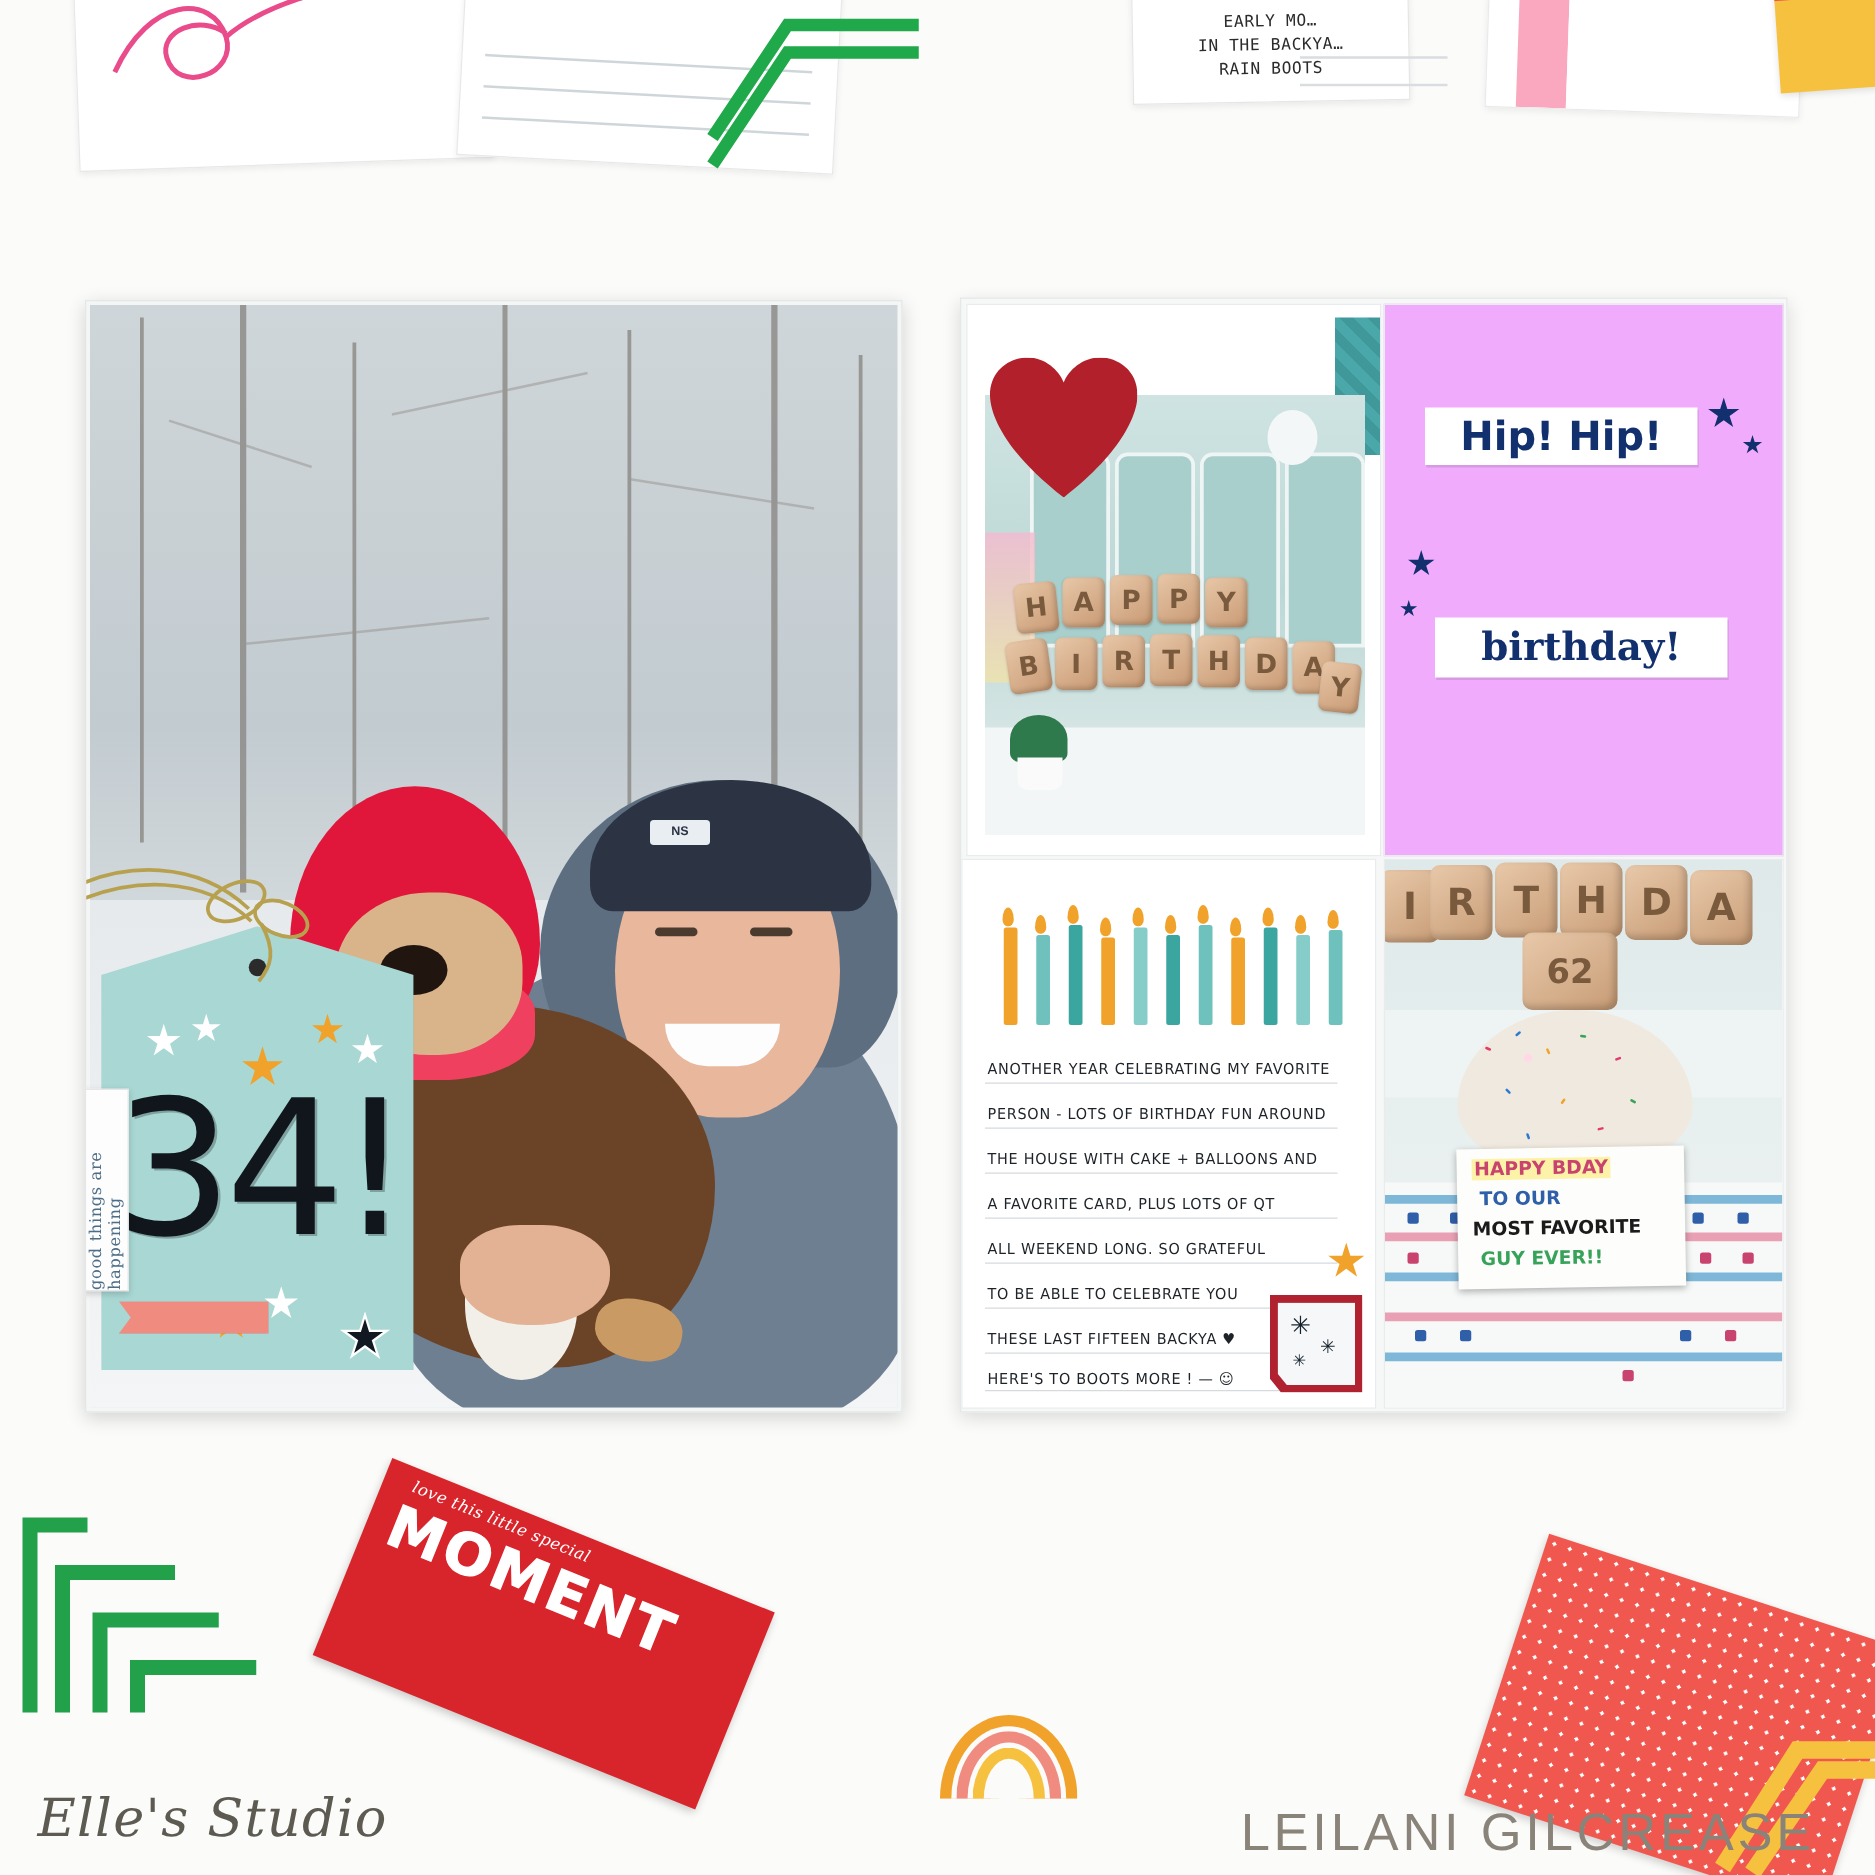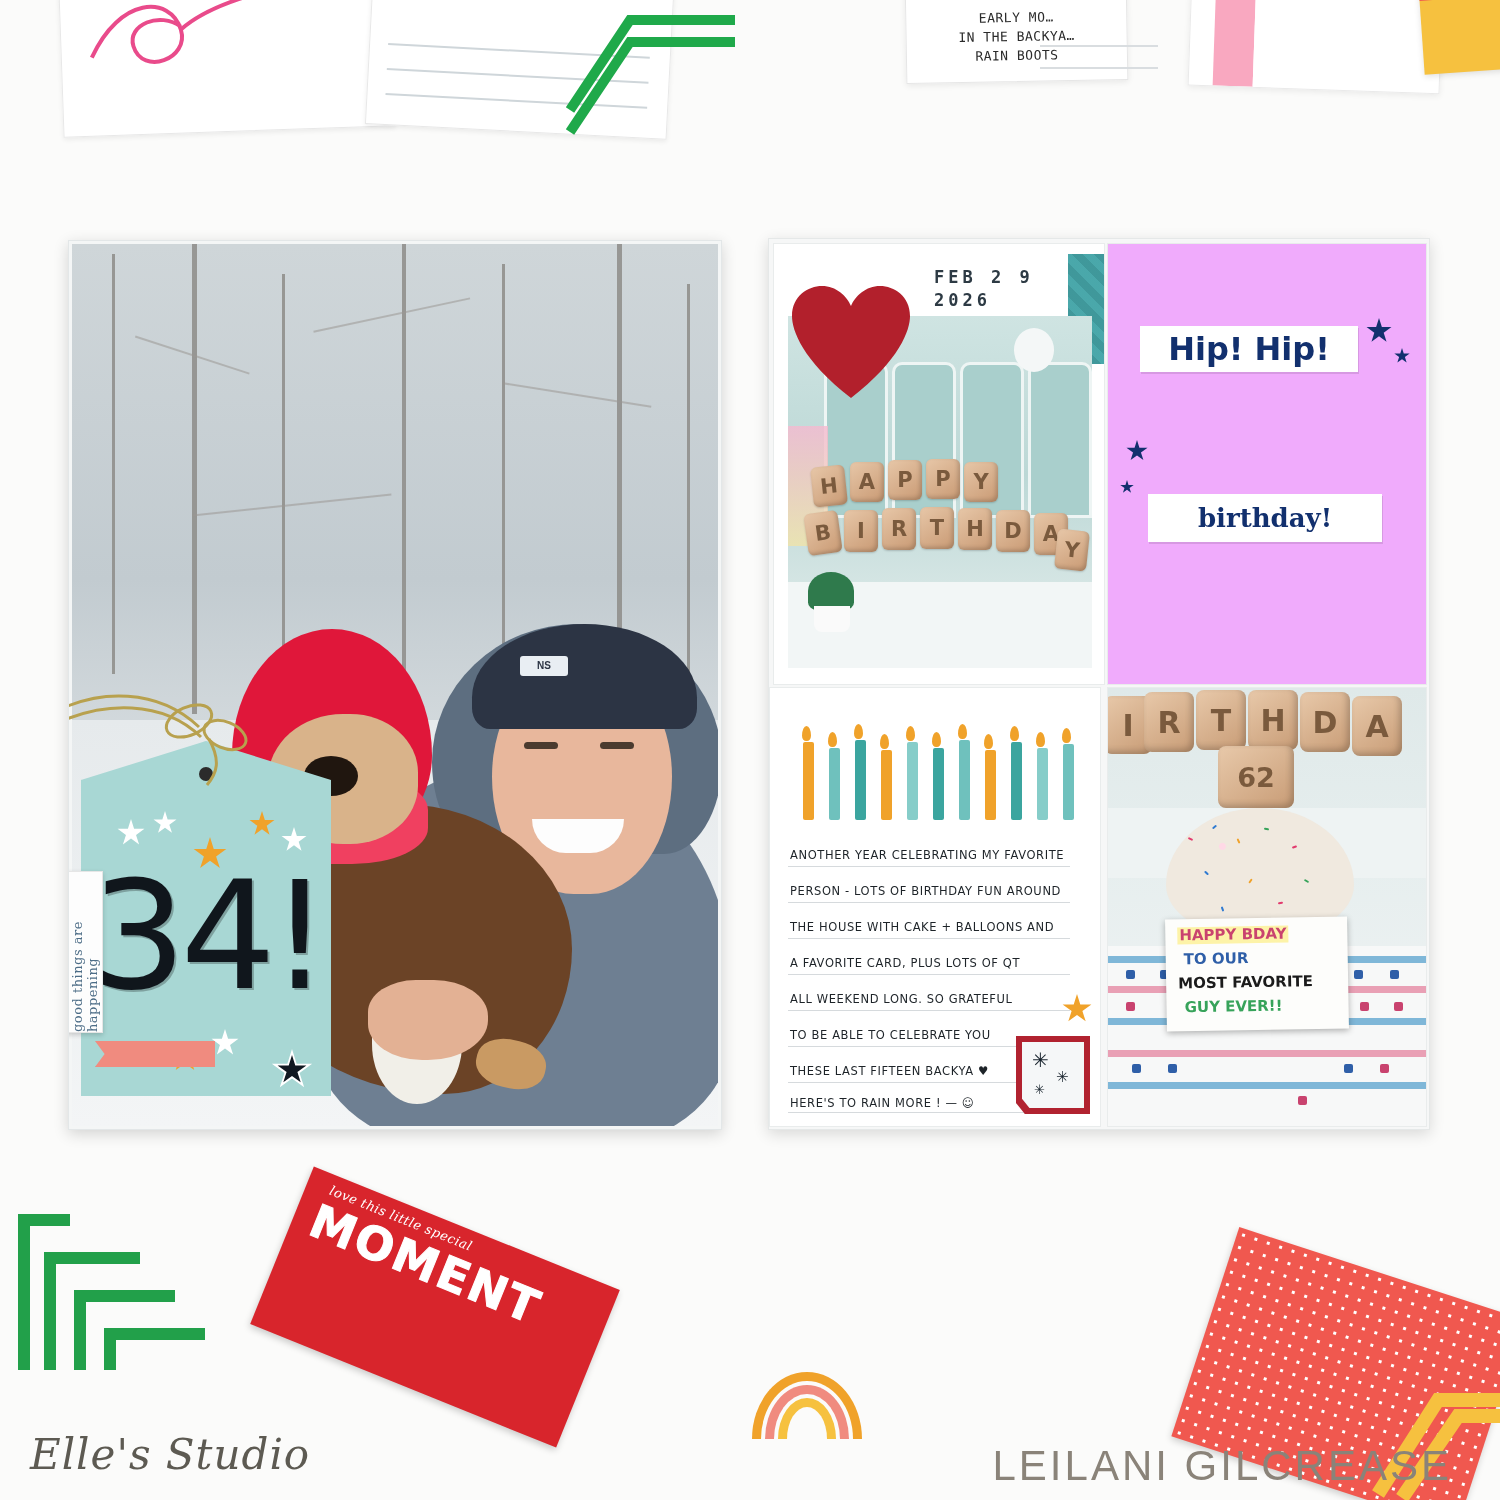--- a/index.html
+++ b/index.html
@@ -469,24 +469,20 @@
   <div id="side-label">
     <span>good things are happening</span>
   </div>
 </div>
 
 <div id="right-page">
 
   <div class="pocket" id="pocket-tl">
     <div id="washi-teal"></div>
 
-    <div id="date-stamp">
-      <div>FEB 2 9 2026</div>
-      <div class="ghost">FEB 2 9 2026</div>
-    </div>
 
     <div id="party-photo">
       <div class="window-pane" style="left:36px;  top:46px; width:58px; height:150px;"></div>
       <div class="window-pane" style="left:104px; top:46px; width:58px; height:150px;"></div>
       <div class="window-pane" style="left:172px; top:46px; width:58px; height:150px;"></div>
       <div class="window-pane" style="left:240px; top:46px; width:58px; height:150px;"></div>
       <div class="abs" style="left:0; bottom:0; width:304px; height:86px; background:#f2f6f6;"></div>
       <div class="abs" style="left:226px; top:12px; width:40px; height:44px; border-radius:50%; background:#f4f7f7;"></div>
       <div class="abs" style="left:20px; top:256px; width:46px; height:38px; background:#2f7a4c; border-radius:50% 50% 20% 20%;"></div>
       <div class="abs" style="left:26px; top:290px; width:36px; height:26px; background:#fafafa; border-radius:0 0 8px 8px;"></div>
@@ -506,21 +502,21 @@
       <div class="balloon-letter" style="left:208px; top:194px; width:34px; height:42px;">D</div>
       <div class="balloon-letter" style="left:246px; top:197px; width:34px; height:42px;">A</div>
       <div class="balloon-letter" style="left:268px; top:214px; width:32px; height:40px; transform:rotate(6deg);">Y</div>
     </div>
 
     <div id="heart"></div>
   </div>
 
   <div class="pocket" id="pocket-tr">
     <div class="hh-line" style="left:32px; top:82px; width:218px; height:46px; font-size:32px;">Hip! Hip!</div>
-    <div class="hh-line" style="left:40px; top:250px; width:234px; height:48px; font-size:26px; font-family:'DejaVu Serif', serif;">birthday!</div>
+    <div class="hh-line" style="left:40px; top:250px; width:234px; height:48px; font-size:31px; font-family:'DejaVu Serif', serif;">birthday!</div>
 
     <div class="navy-star" style="left:258px; top:74px; width:26px; height:26px;"></div>
     <div class="navy-star" style="left:286px; top:104px; width:16px; height:16px;"></div>
     <div class="navy-star" style="left:18px;  top:196px; width:22px; height:22px;"></div>
     <div class="navy-star" style="left:12px;  top:236px; width:14px; height:14px;"></div>
   </div>
 
   <div class="pocket" id="pocket-bl">
 
     <div class="flame" style="left:32px;  top:38px;"></div>
@@ -555,21 +551,21 @@
     <div class="jline" style="top:394px;"></div>
     <div class="jline" style="top:424px;"></div>
 
     <div class="jtext" style="top:160px;">ANOTHER YEAR CELEBRATING MY FAVORITE</div>
     <div class="jtext" style="top:196px;">PERSON - LOTS OF BIRTHDAY FUN AROUND</div>
     <div class="jtext" style="top:232px;">THE HOUSE WITH CAKE + BALLOONS AND</div>
     <div class="jtext" style="top:268px;">A FAVORITE CARD, PLUS LOTS OF QT</div>
     <div class="jtext" style="top:304px;">ALL WEEKEND LONG. SO GRATEFUL</div>
     <div class="jtext" style="top:340px;">TO BE ABLE TO CELEBRATE YOU</div>
     <div class="jtext" style="top:376px;">THESE LAST FIFTEEN BACKYA ♥</div>
-    <div class="jtext" style="top:408px;">HERE'S TO RAIN MORE ! — ☺</div>
+    <div class="jtext" style="top:408px;">HERE'S TO BOOTS MORE ! — ☺</div>
 
     <div id="red-tag">
       <div id="red-tag-inner">
         <div class="burst" style="left:10px; top:6px;">✳</div>
         <div class="burst" style="left:34px; top:26px; font-size:15px;">✳</div>
         <div class="burst" style="left:12px; top:40px; font-size:13px;">✳</div>
       </div>
     </div>
     <div class="star-shape" style="left:292px; top:306px; width:30px; height:30px; background:#f0a22a;"></div>
   </div>

